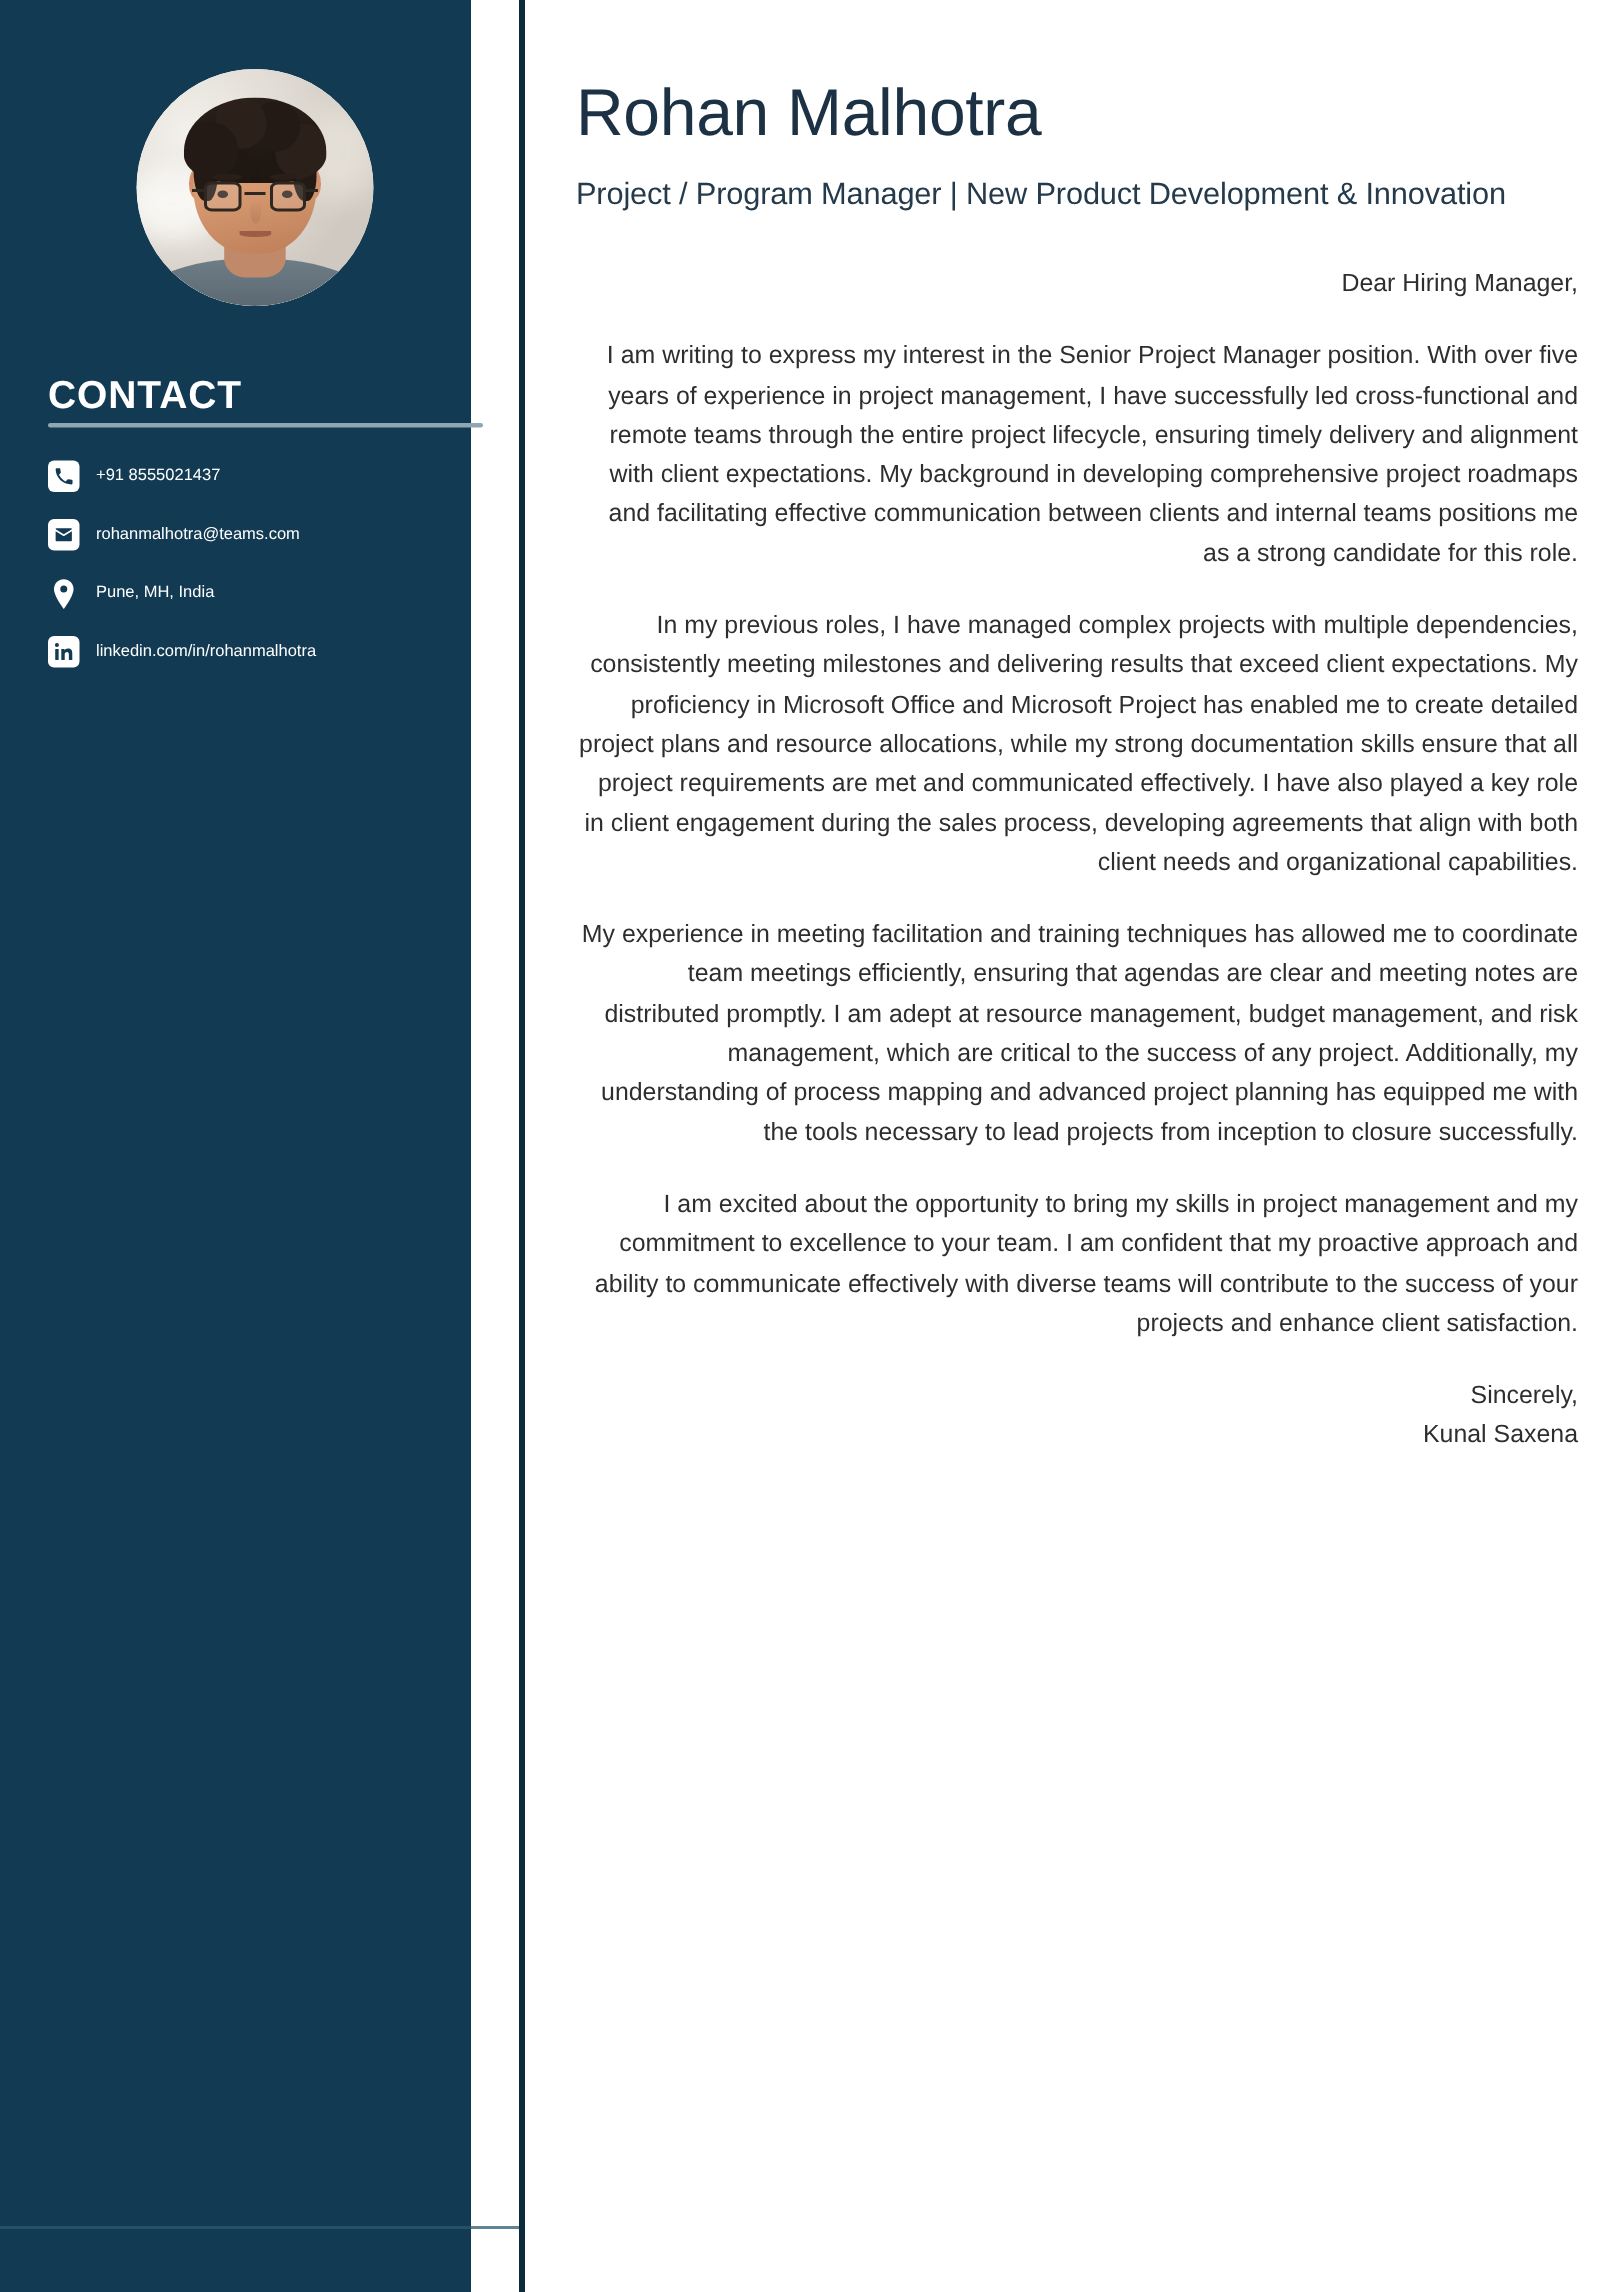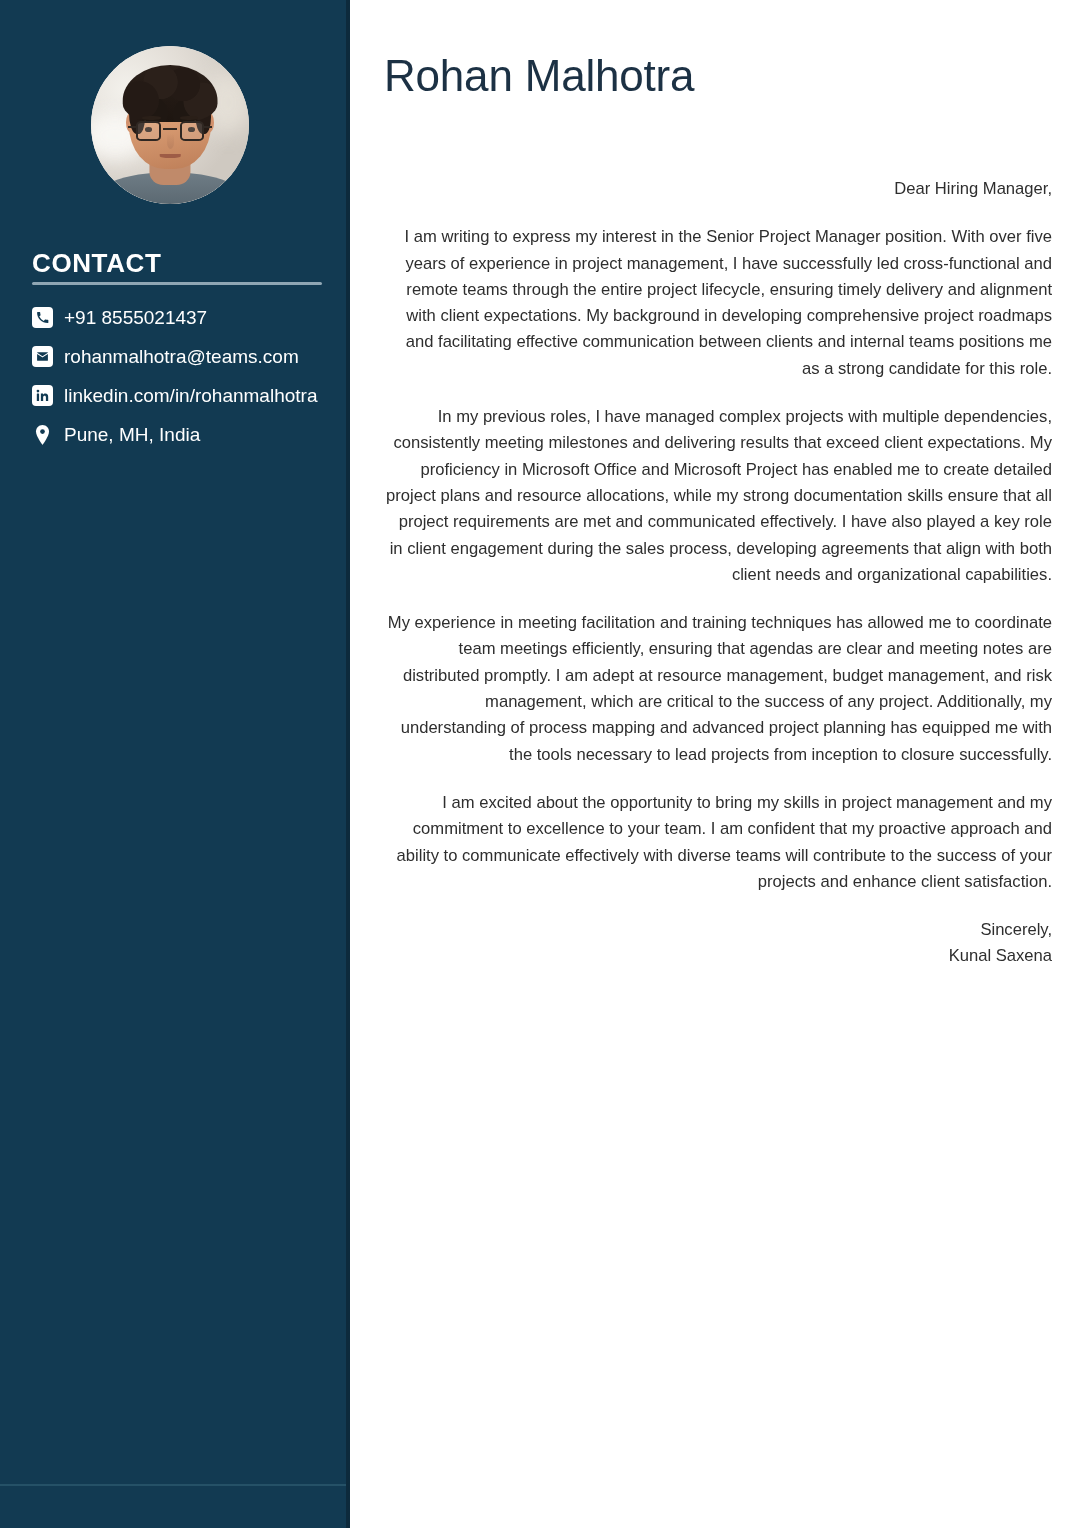--- a/index.html
+++ b/index.html
@@ -19,21 +19,21 @@
     height: 1528px;
     background: #ffffff;
     overflow: hidden;
   }
 
   
   .sidebar {
     position: absolute;
     left: 0;
     top: 0;
-    width: 350px;
+    width: 314px;
     height: 1528px;
     background: #123a52;
     text-align: center;
   }
 
   
   .sidebar-edge {
     position: absolute;
     left: 346px;
     top: 0;
@@ -248,21 +248,21 @@
     background: #ffffff;
     border-radius: 4px;
     display: flex;
     align-items: center;
     justify-content: center;
   }
   .ci-badge svg { display: block; }
   .ci-plain svg { display: block; }
 
   .contact-text {
-    font-size: 19px;
+    font-size: 11px;
     color: #ffffff;
     line-height: 1;
     white-space: nowrap;
   }
 
   
   .main {
     position: absolute;
     left: 384px;
     top: 0;
@@ -365,52 +365,53 @@
           <span class="ci-badge">
             <svg width="13" height="13" viewBox="0 0 24 24" fill="#123a52">
               <path d="M2 5c0-.6.4-1 1-1h18c.6 0 1 .4 1 1v.3l-10 6.2L2 5.3V5zm0 2.6l9.5 5.9c.3.2.7.2 1 0L22 7.6V19c0 .6-.4 1-1 1H3c-.6 0-1-.4-1-1V7.6z"></path>
             </svg>
           </span>
         </span>
         <span class="contact-text">rohanmalhotra@teams.com</span>
       </div>
 
       <div class="contact-row">
+        <span class="ci ci-plain">
+          <svg width="17" height="20" viewBox="0 0 24 28" fill="#ffffff">
+            <path d="M12 0C6.9 0 2.8 4.1 2.8 9.2c0 6.9 9.2 18.8 9.2 18.8s9.2-11.9 9.2-18.8C21.2 4.1 17.1 0 12 0z"></path>
+            <circle cx="12" cy="9.2" r="3.3" fill="#123a52"></circle>
+          </svg>
+        </span>
+        <span class="contact-text">Pune, MH, India</span>
+      </div>
+
+      <div class="contact-row">
         <span class="ci">
           <span class="ci-badge">
             <svg width="13" height="13" viewBox="0 0 24 24" fill="#123a52">
               <rect x="1.5" y="8.5" width="4.2" height="13.5" rx=".5"></rect>
               <circle cx="3.6" cy="3.8" r="2.5"></circle>
               <path d="M9 8.5h4v1.9c.6-1.1 2-2.3 4.2-2.3 4 0 5.3 2.4 5.3 6.2V22h-4.2v-6.6c0-1.9-.7-3.1-2.4-3.1-1.4 0-2.2 1-2.6 1.9-.1.3-.1.8-.1 1.2V22H9V8.5z"></path>
             </svg>
           </span>
         </span>
         <span class="contact-text">linkedin.com/in/rohanmalhotra</span>
       </div>
 
-      <div class="contact-row">
-        <span class="ci ci-plain">
-          <svg width="17" height="20" viewBox="0 0 24 28" fill="#ffffff">
-            <path d="M12 0C6.9 0 2.8 4.1 2.8 9.2c0 6.9 9.2 18.8 9.2 18.8s9.2-11.9 9.2-18.8C21.2 4.1 17.1 0 12 0z"></path>
-            <circle cx="12" cy="9.2" r="3.3" fill="#123a52"></circle>
-          </svg>
-        </span>
-        <span class="contact-text">Pune, MH, India</span>
-      </div>
-
     </div>
 
     <div class="sidebar-seam"></div>
   </aside>
   <div class="sidebar-edge"></div>
 
   <main class="main">
 
     <h1 class="name">Rohan Malhotra</h1>
 
+    <div class="title">Project / Program Manager | New Product Development &amp; Innovation</div>
 
     <div class="letter">
 
       <p class="greeting">Dear Hiring Manager,</p>
 
       <p>I am writing to express my interest in the Senior Project Manager position. With over five years of experience in project management, I have successfully led cross-functional and remote teams through the entire project lifecycle, ensuring timely delivery and alignment with client expectations. My background in developing comprehensive project roadmaps and facilitating effective communication between clients and internal teams positions me as a strong candidate for this role.</p>
 
       <p>In my previous roles, I have managed complex projects with multiple dependencies, consistently meeting milestones and delivering results that exceed client expectations. My proficiency in Microsoft Office and Microsoft Project has enabled me to create detailed project plans and resource allocations, while my strong documentation skills ensure that all project requirements are met and communicated effectively. I have also played a key role in client engagement during the sales process, developing agreements that align with both client needs and organizational capabilities.</p>
 
       <p>My experience in meeting facilitation and training techniques has allowed me to coordinate team meetings efficiently, ensuring that agendas are clear and meeting notes are distributed promptly. I am adept at resource management, budget management, and risk management, which are critical to the success of any project. Additionally, my understanding of process mapping and advanced project planning has equipped me with the tools necessary to lead projects from inception to closure successfully.</p>

